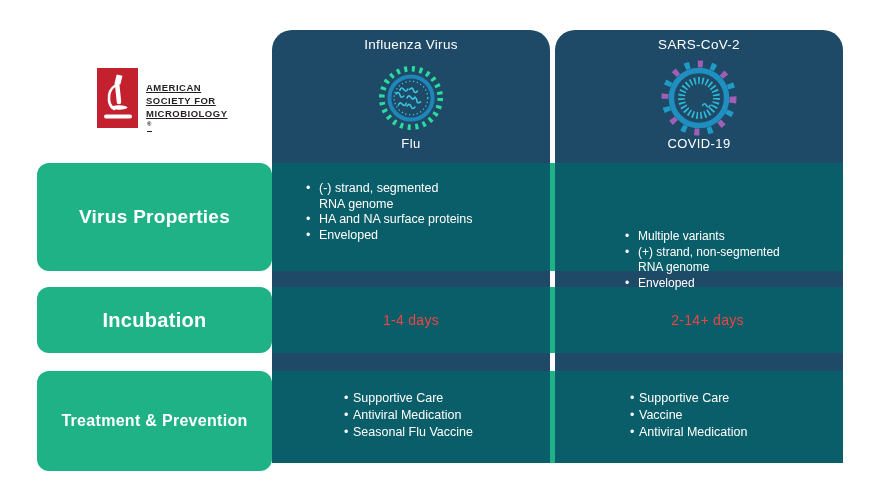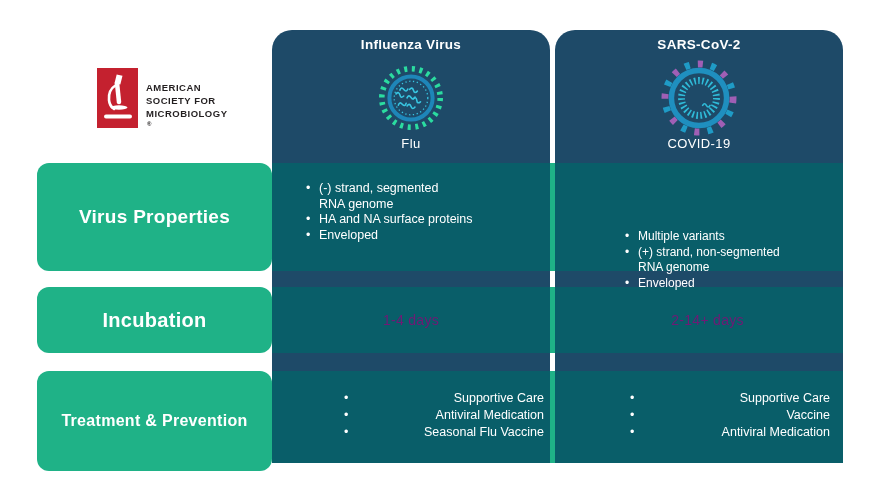--- a/index.html
+++ b/index.html
@@ -23,53 +23,53 @@
   
   .rowlabel { position:absolute; left:37px; width:235px; background:#1FB287;
               border-radius:12px; color:#fff; font-weight:bold; z-index:3;
               display:flex; align-items:center; justify-content:center; text-align:center;
               letter-spacing:.3px; }
   .rowlabel.r1 { top:163px; height:108px; font-size:19px; }
   .rowlabel.r2 { top:287px; height:66px; font-size:20px; }
   .rowlabel.r3 { top:371px; height:100px; font-size:16px; }
 
   
-  .col-title { position:absolute; top:37px; color:#fff; font-weight:bold; font-size:13.5px;
+  .col-title { position:absolute; top:37px; color:#fff; font-weight:normal; font-size:13.5px;
                text-align:center; z-index:4; letter-spacing:.3px; }
   .col-title.influenza { left:272px; width:278px; }
   .col-title.sars      { left:555px; width:288px; }
   .col-sub { position:absolute; top:136px; color:#fff; font-size:13px; text-align:center;
              z-index:4; letter-spacing:.4px; }
   .col-sub.influenza { left:272px; width:278px; }
   .col-sub.sars      { left:555px; width:288px; }
   .vicon { position:absolute; z-index:4; }
   .vicon.flu   { left:371px; top:58px; }
   .vicon.covid { left:653px; top:52px; }
 
   
   .bullets { position:absolute; z-index:4; color:#fff; }
   .bullets ul { list-style:none; margin:0; padding:0; }
   .bullets li { position:relative; padding-left:13px; white-space:pre-line; }
   .bullets li::before { content:"\2022"; position:absolute; left:0; top:0; }
   .props.flu-cell  { left:306px; top:181px; width:230px; font-size:12.5px; line-height:15.5px; }
   .props.sars-cell { left:625px; top:181px; width:235px; font-size:12px; line-height:15.5px;margin-top:48px; }
   .treat.flu-cell  { left:344px; top:390px; width:200px; font-size:12.5px; line-height:17px; }
   .treat.sars-cell { left:630px; top:390px; width:200px; font-size:12.5px; line-height:17px; }
-  .treat li { padding-left:9px;text-align:right; }
+  .treat li { padding-left:9px; }
 
-  .inc { position:absolute; top:312px; color:#701a75; font-size:14px; text-align:center;
+  .inc { position:absolute; top:312px; color:#ef4444; font-size:14px; text-align:center;
          z-index:4; letter-spacing:.3px; }
   .inc.flu-cell  { left:272px; width:278px; }
   .inc.sars-cell { left:555px; width:305px; }
 
   
   .logo-mark { position:absolute; left:97px; top:68px; width:41px; height:60px;
                background:#C4212F; z-index:4; display:flex; align-items:center; justify-content:center; }
   .logo-text { position:absolute; left:146px; top:81px; z-index:4; color:#231F20;
-               font-size:9.5px; font-weight:bold; line-height:13px; letter-spacing:.5px; }
+               font-size:9.5px; font-weight:bold; line-height:13px; letter-spacing:.5px;text-decoration:underline; }
   .logo-text span { display:block; }
   .logo-line3 { display:flex; align-items:flex-start; }
   .logo-line3 sup { font-size:6px; line-height:8px; margin-left:1px; }
 </style>
 </head>
 <body>
 
 <div class="stage">
 
   <div class="logo-mark">

